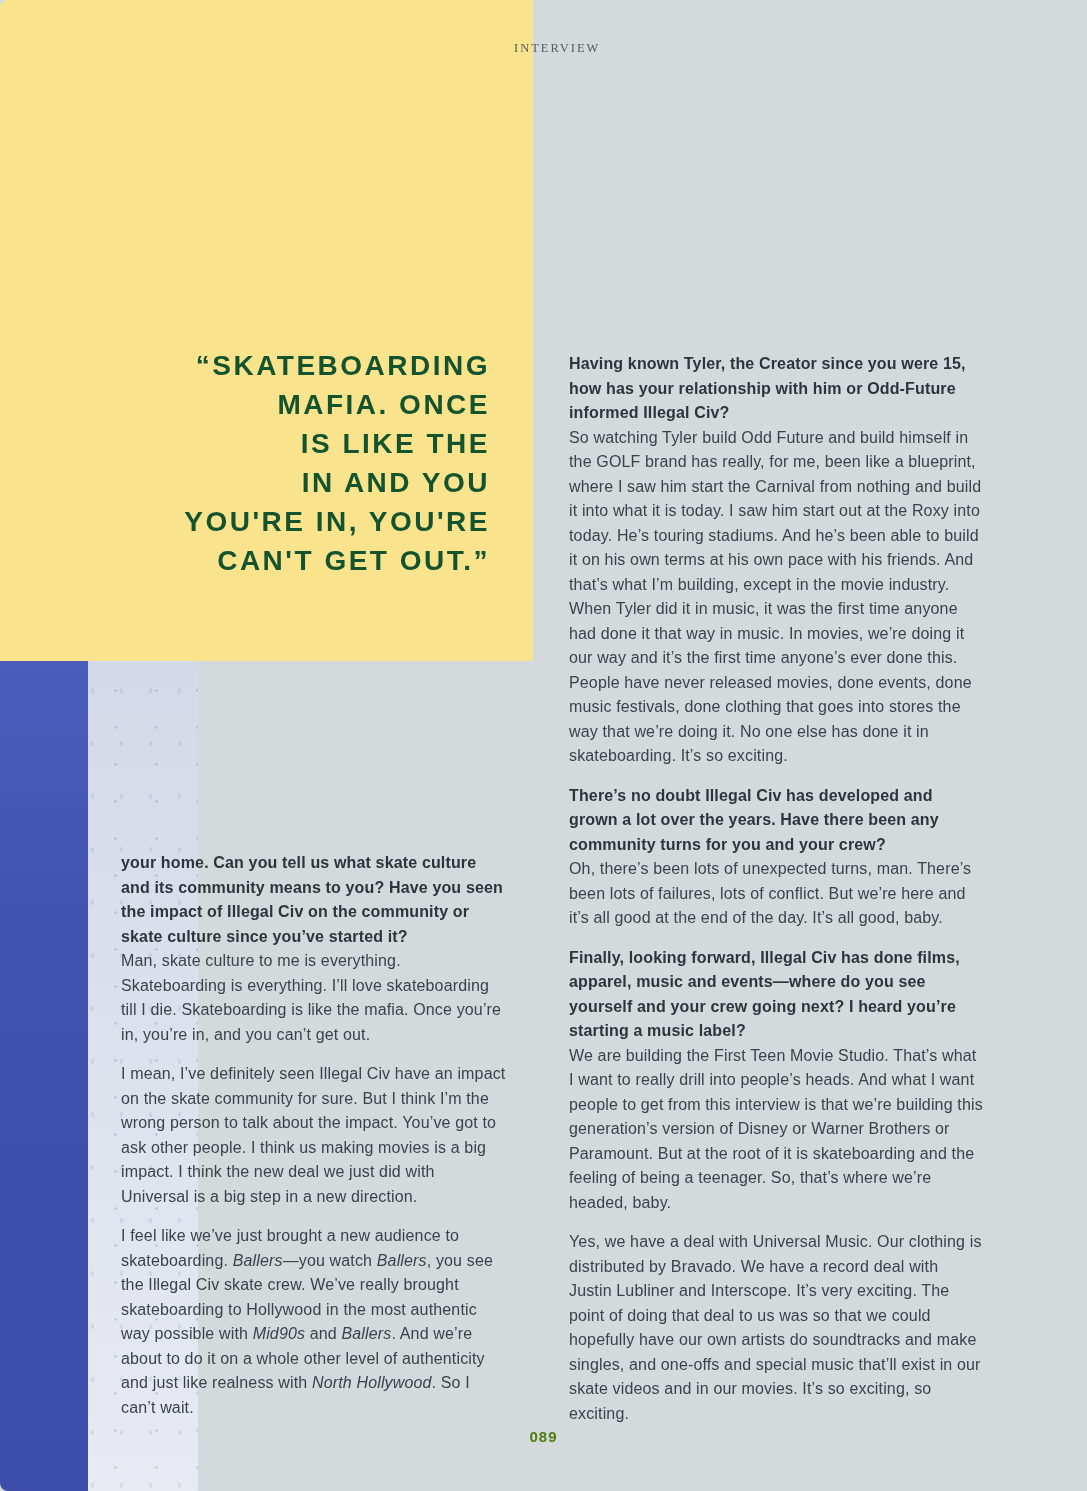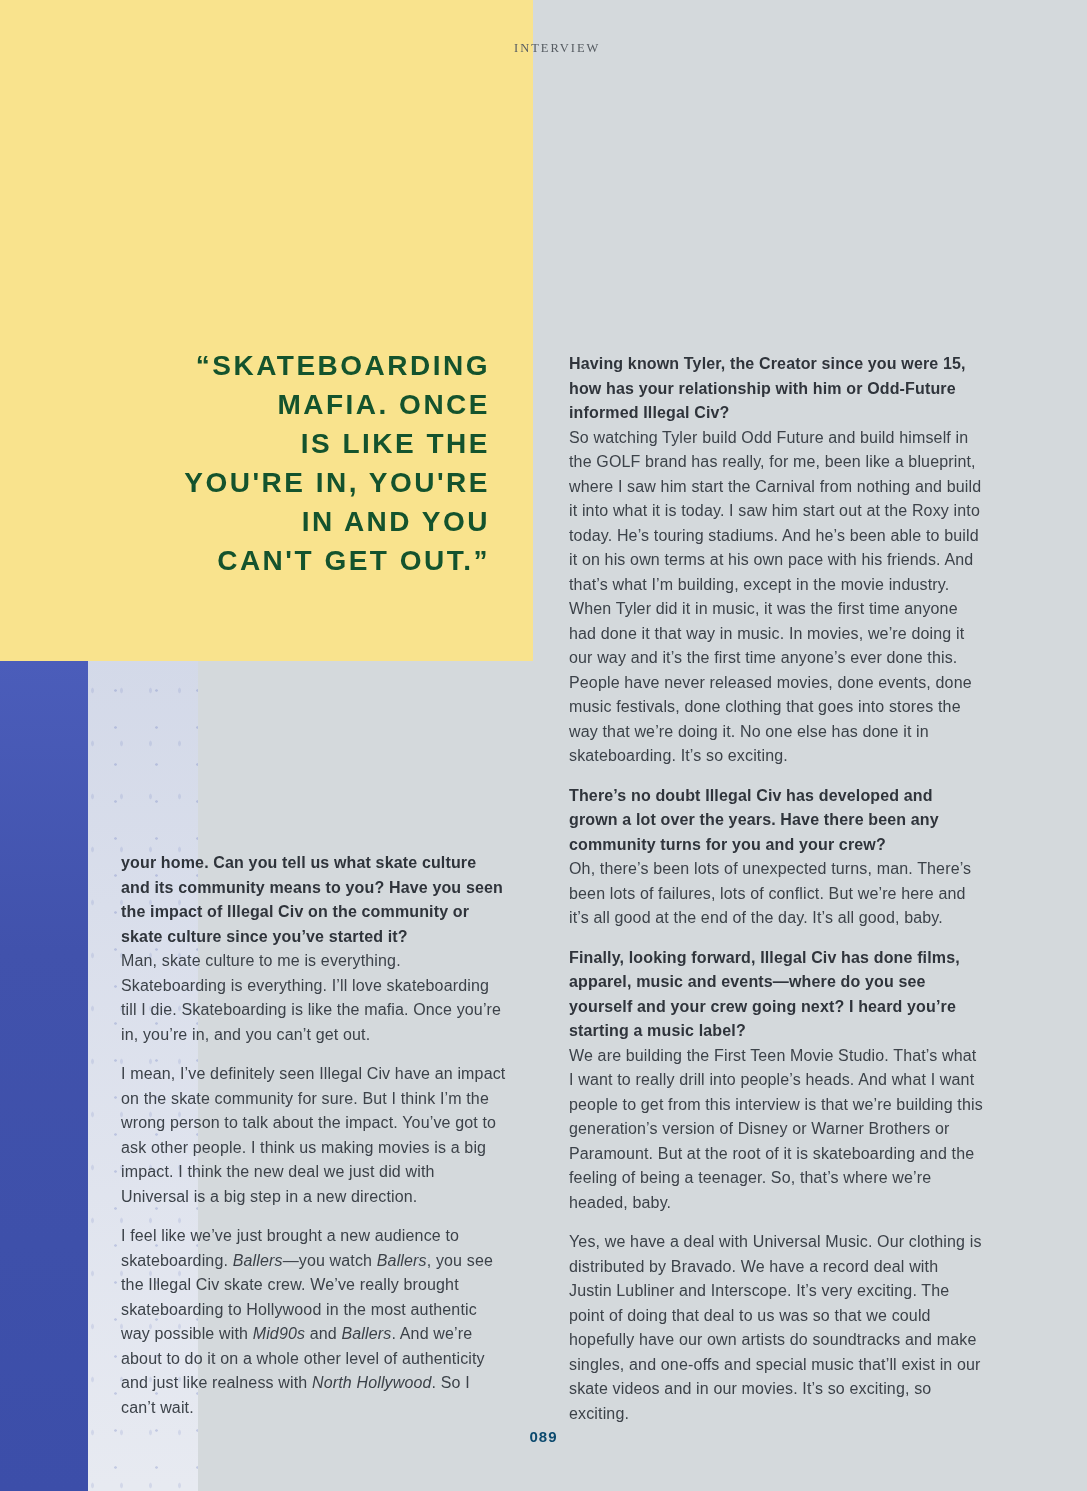--- a/index.html
+++ b/index.html
@@ -1,20 +1,21 @@
 <!DOCTYPE html>
 <html><head>
 <meta charset="utf-8">
 <style>
   * { margin:0; padding:0; box-sizing:border-box; }
   html,body { background:#D4D9DC; }
   .page {
     position:relative; width:1087px; height:1491px;
     background:#D4D9DC; overflow:hidden;
     font-family:"Liberation Sans", sans-serif;
+    border-radius:8px;
   }
   .yellow-block {
     position:absolute; left:0; top:0; width:533px; height:661px;
     background:#F9E38D;
   }
   .blue-stripe {
     position:absolute; left:0; top:661px; width:88px; height:830px;
     background:linear-gradient(180deg,#4B5DBA 0%,#4152AC 35%,#3E50AA 70%,#3C4EA9 100%);
   }
   .light-stripe {
@@ -42,40 +43,40 @@
     letter-spacing:0.15px; color:#3C4249;
   }
   .col-left  { left:121px; top:851px; width:394px; }
   .col-right { left:569px; top:352px; width:424px; }
   .col p { margin:0 8px 15px 0; }
   .col p.q { font-weight:700; color:#2F343B; margin-bottom:0; }
   .italic { font-style:italic;text-align:center; }
   .folio {
     position:absolute; top:1428px; left:0; width:1087px;
     text-align:center; font-size:15px; font-weight:700;
-    letter-spacing:1px; color:#0c4a6e;
+    letter-spacing:1px; color:#4d7c0f;
   }
 </style>
 </head>
 <body>
 
 <div class="page">
 
   <div class="yellow-block"></div>
   <div class="blue-stripe"></div>
   <div class="light-stripe"></div>
 
   <div class="kicker">INTERVIEW</div>
 
   <div class="pull-quote">
     <div>“SKATEBOARDING</div>
     <div>MAFIA. ONCE</div>
     <div>IS LIKE THE</div>
+    <div>IN AND YOU</div>
     <div>YOU'RE IN, YOU'RE</div>
-    <div>IN AND YOU</div>
     <div>CAN'T GET OUT.”</div>
   </div>
 
   <div class="col col-left">
     <p class="q">your home. Can you tell us what skate culture and its community means to you? Have you seen the impact of Illegal Civ on the community or skate culture since you’ve started it?</p>
     <p>Man, skate culture to me is everything. Skateboarding is everything. I’ll love skateboarding till I die. Skateboarding is like the mafia. Once you’re in, you’re in, and you can’t get out.</p>
     <p>I mean, I’ve definitely seen Illegal Civ have an impact on the skate community for sure. But I think I’m the wrong person to talk about the impact. You’ve got to ask other people. I think us making movies is a big impact. I think the new deal we just did with Universal is a big step in a new direction.</p>
     <p><span>I feel like we’ve just brought a new audience to skateboarding. </span><span class="italic">Ballers</span><span>—you watch </span><span class="italic">Ballers</span><span>, you see the Illegal Civ skate crew. We’ve really brought skateboarding to Hollywood in the most authentic way possible with </span><span class="italic">Mid90s</span><span> and </span><span class="italic">Ballers</span><span>. And we’re about to do it on a whole other level of authenticity and just like realness with </span><span class="italic">North Hollywood</span><span>. So I can’t wait.</span></p>
   </div>
 

